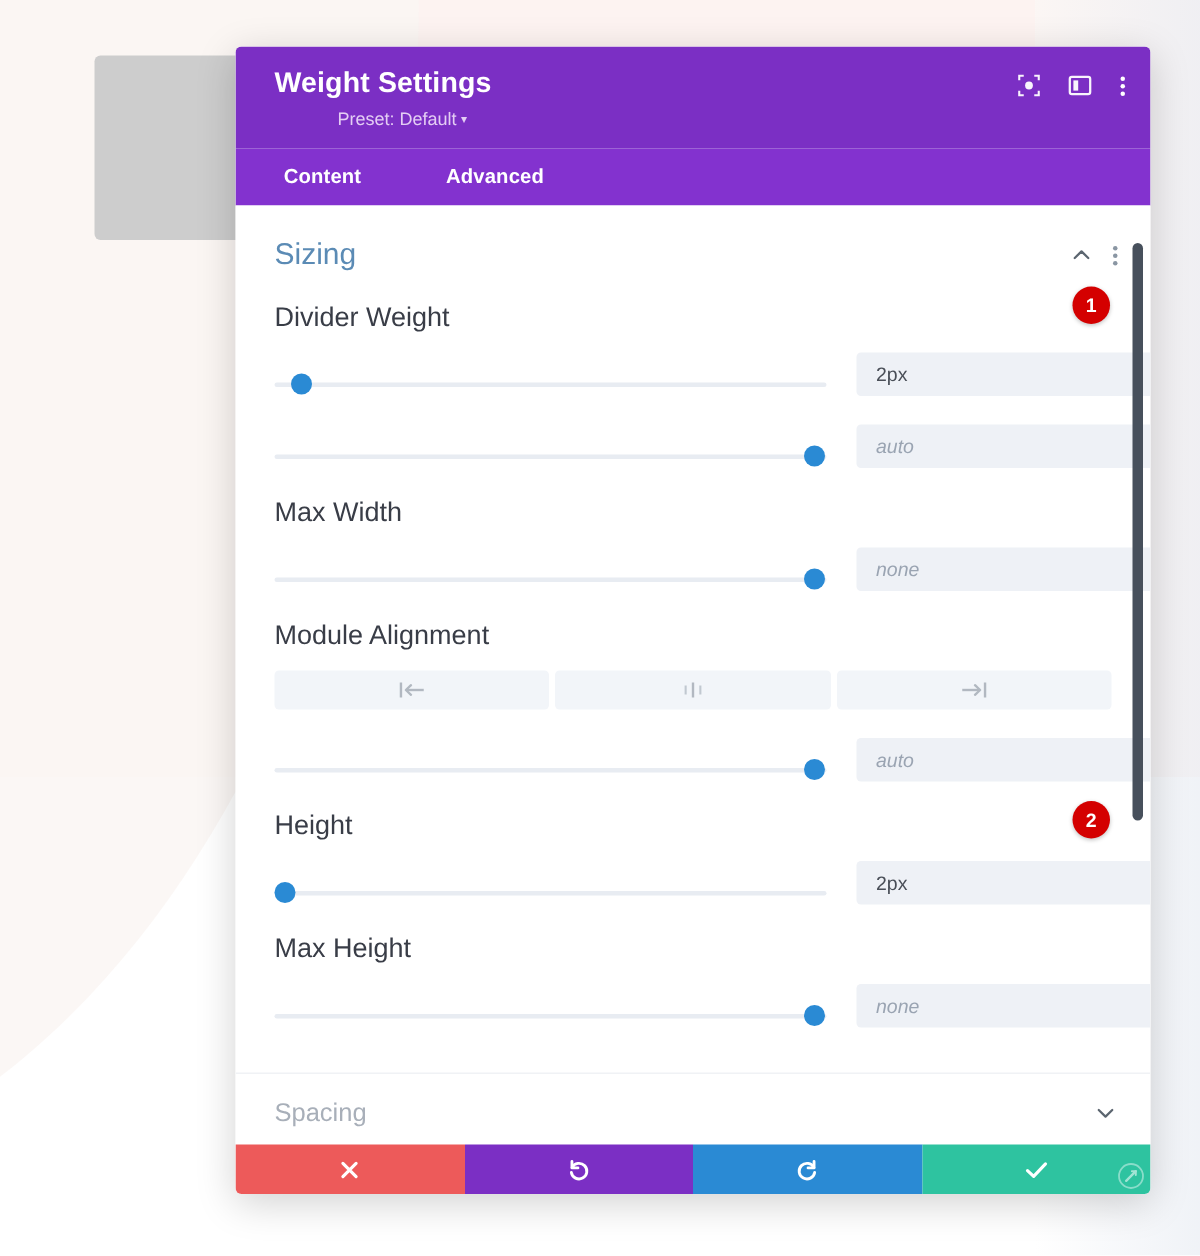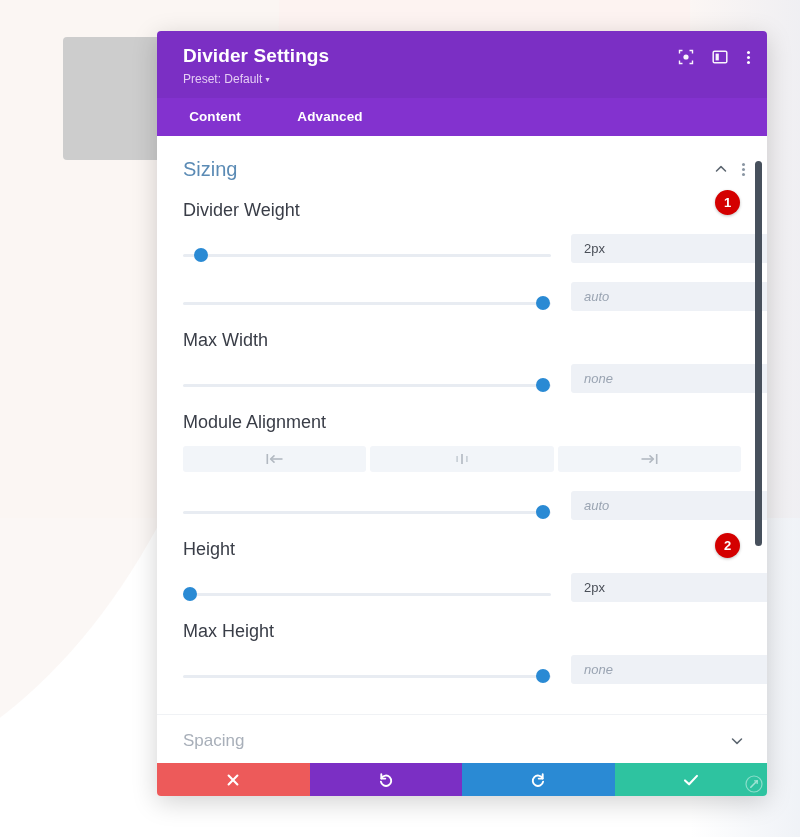--- a/index.html
+++ b/index.html
@@ -32,21 +32,21 @@
   
   #modal{
     position:absolute;left:157px;top:31px;width:610px;height:765px;
     background:#ffffff;border-radius:4px;overflow:hidden;
     box-shadow:0 6px 26px rgba(0,0,0,.18);
     display:flex;flex-direction:column;
   }
   
   .m-head{background:#7b2fc4;padding:14px 20px 11px 26px;position:relative;flex:0 0 auto;}
   .m-title{color:#fff;font-size:19px;font-weight:bold;letter-spacing:.1px;line-height:1.2;}
-  .m-preset{color:#e4cdf4;font-size:12px;margin-top:4px;cursor:pointer;display:inline-block;}
+  .m-preset{color:#e4cdf4;font-size:12px;margin-top:4px;cursor:pointer;display:inline-block;margin-left:42px;}
   .m-preset .caret{font-size:8px;margin-left:3px;position:relative;top:-1px;}
   .head-icons{position:absolute;right:17px;top:18px;display:flex;align-items:center;gap:18px;}
   .hi{width:16px;height:16px;opacity:.95;cursor:pointer;display:block;}
   .hi svg{display:block;}
   .hi-dots{width:4px;height:16px;display:flex;flex-direction:column;justify-content:center;align-items:center;gap:2px;cursor:pointer;}
   .hi-dots i{width:3px;height:3px;background:#fff;border-radius:50%;display:block;}
 
   
   .m-tabs{background:#8332cf;display:flex;flex:0 0 auto;}
   .m-tab{padding:11px 0 12px;font-size:13.5px;font-weight:bold;color:#ffffff;
@@ -121,21 +121,21 @@
   <div id="bg-white-fade"></div>
 </div>
 
 <div id="module-card">
   <span id="module-number">01</span>
 </div>
 
 <div id="modal">
 
   <div class="m-head">
-    <div class="m-title">Divider Settings</div>
+    <div class="m-title">Weight Settings</div>
     <div class="m-preset">
       <span>Preset: Default</span><span class="caret">▾</span>
     </div>
     <div class="head-icons">
       <span class="hi">
         <svg width="16" height="16" viewBox="0 0 16 16">
           <g stroke="#ffffff" stroke-width="1.4" fill="none">
             <path d="M1.5 4.5V1.5H4.5 M11.5 1.5H14.5V4.5 M14.5 11.5V14.5H11.5 M4.5 14.5H1.5V11.5"></path>
           </g>
           <circle cx="8" cy="8" r="2.6" fill="#ffffff"></circle>

